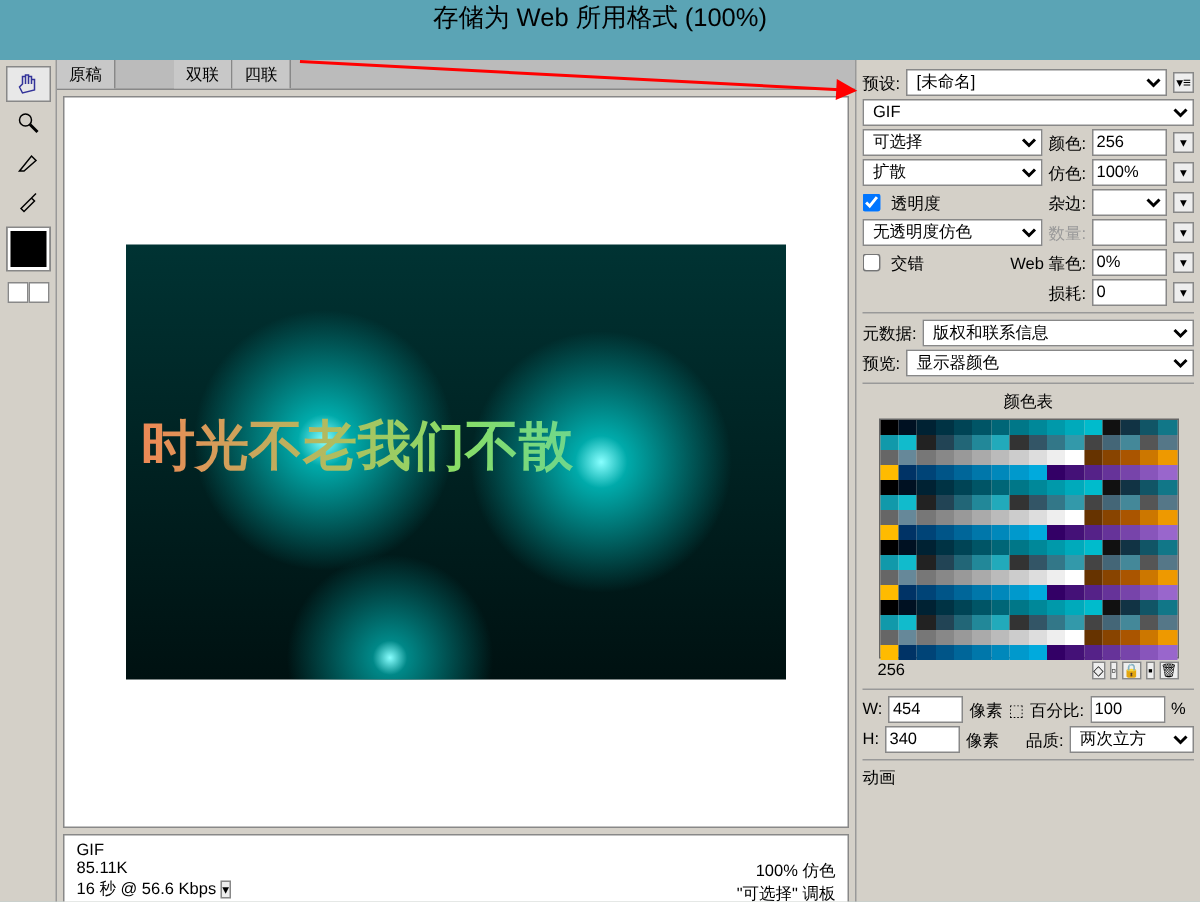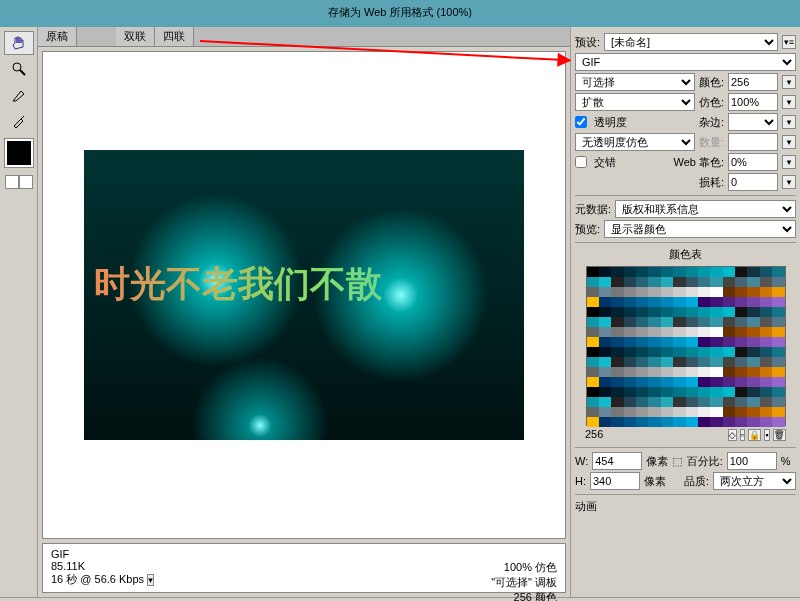--- a/index.html
+++ b/index.html
@@ -1,17 +1,17 @@
 <!DOCTYPE html>
 <html><head>
 <meta charset="utf-8">
 <style>
 *{box-sizing:border-box;margin:0;padding:0;font-family:"Microsoft YaHei",sans-serif;font-size:11px;}
 body{background:#5ba4b5;width:800px;height:601px;overflow:hidden;position:relative;}
-.titlebar{height:27px;background:#5ba4b5;color:#000;text-align:center;line-height:24px;font-size:11px;}
+.titlebar{height:40px;background:#5ba4b5;color:#000;text-align:center;line-height:24px;font-size:17px;}
 .main{display:flex;height:570px;background:#d4d0c8;}
 .toolbox{width:38px;background:#d4d0c8;border-right:1px solid #999;padding:2px;}
 .tool{width:30px;height:24px;margin:2px auto;display:flex;align-items:center;justify-content:center;border:1px solid transparent;cursor:pointer;}
 .tool.active{border:1px solid #888;background:#e8e8e8;}
 .colorswatch{width:28px;height:28px;background:#000;border:2px solid #fff;outline:1px solid #888;margin:6px auto;}
 .colorpick{width:14px;height:14px;border:1px solid #888;background:#fff;margin:2px auto;display:inline-block;}
 .center{flex:1;display:flex;flex-direction:column;background:#d4d0c8;}
 .tabs{height:20px;background:#bbb;display:flex;border-bottom:1px solid #888;}
 .tab{padding:2px 8px;border-right:1px solid #888;cursor:pointer;background:#c8c8c8;}
 .tab.active{background:#e8e8e8;margin-top:36px;}

